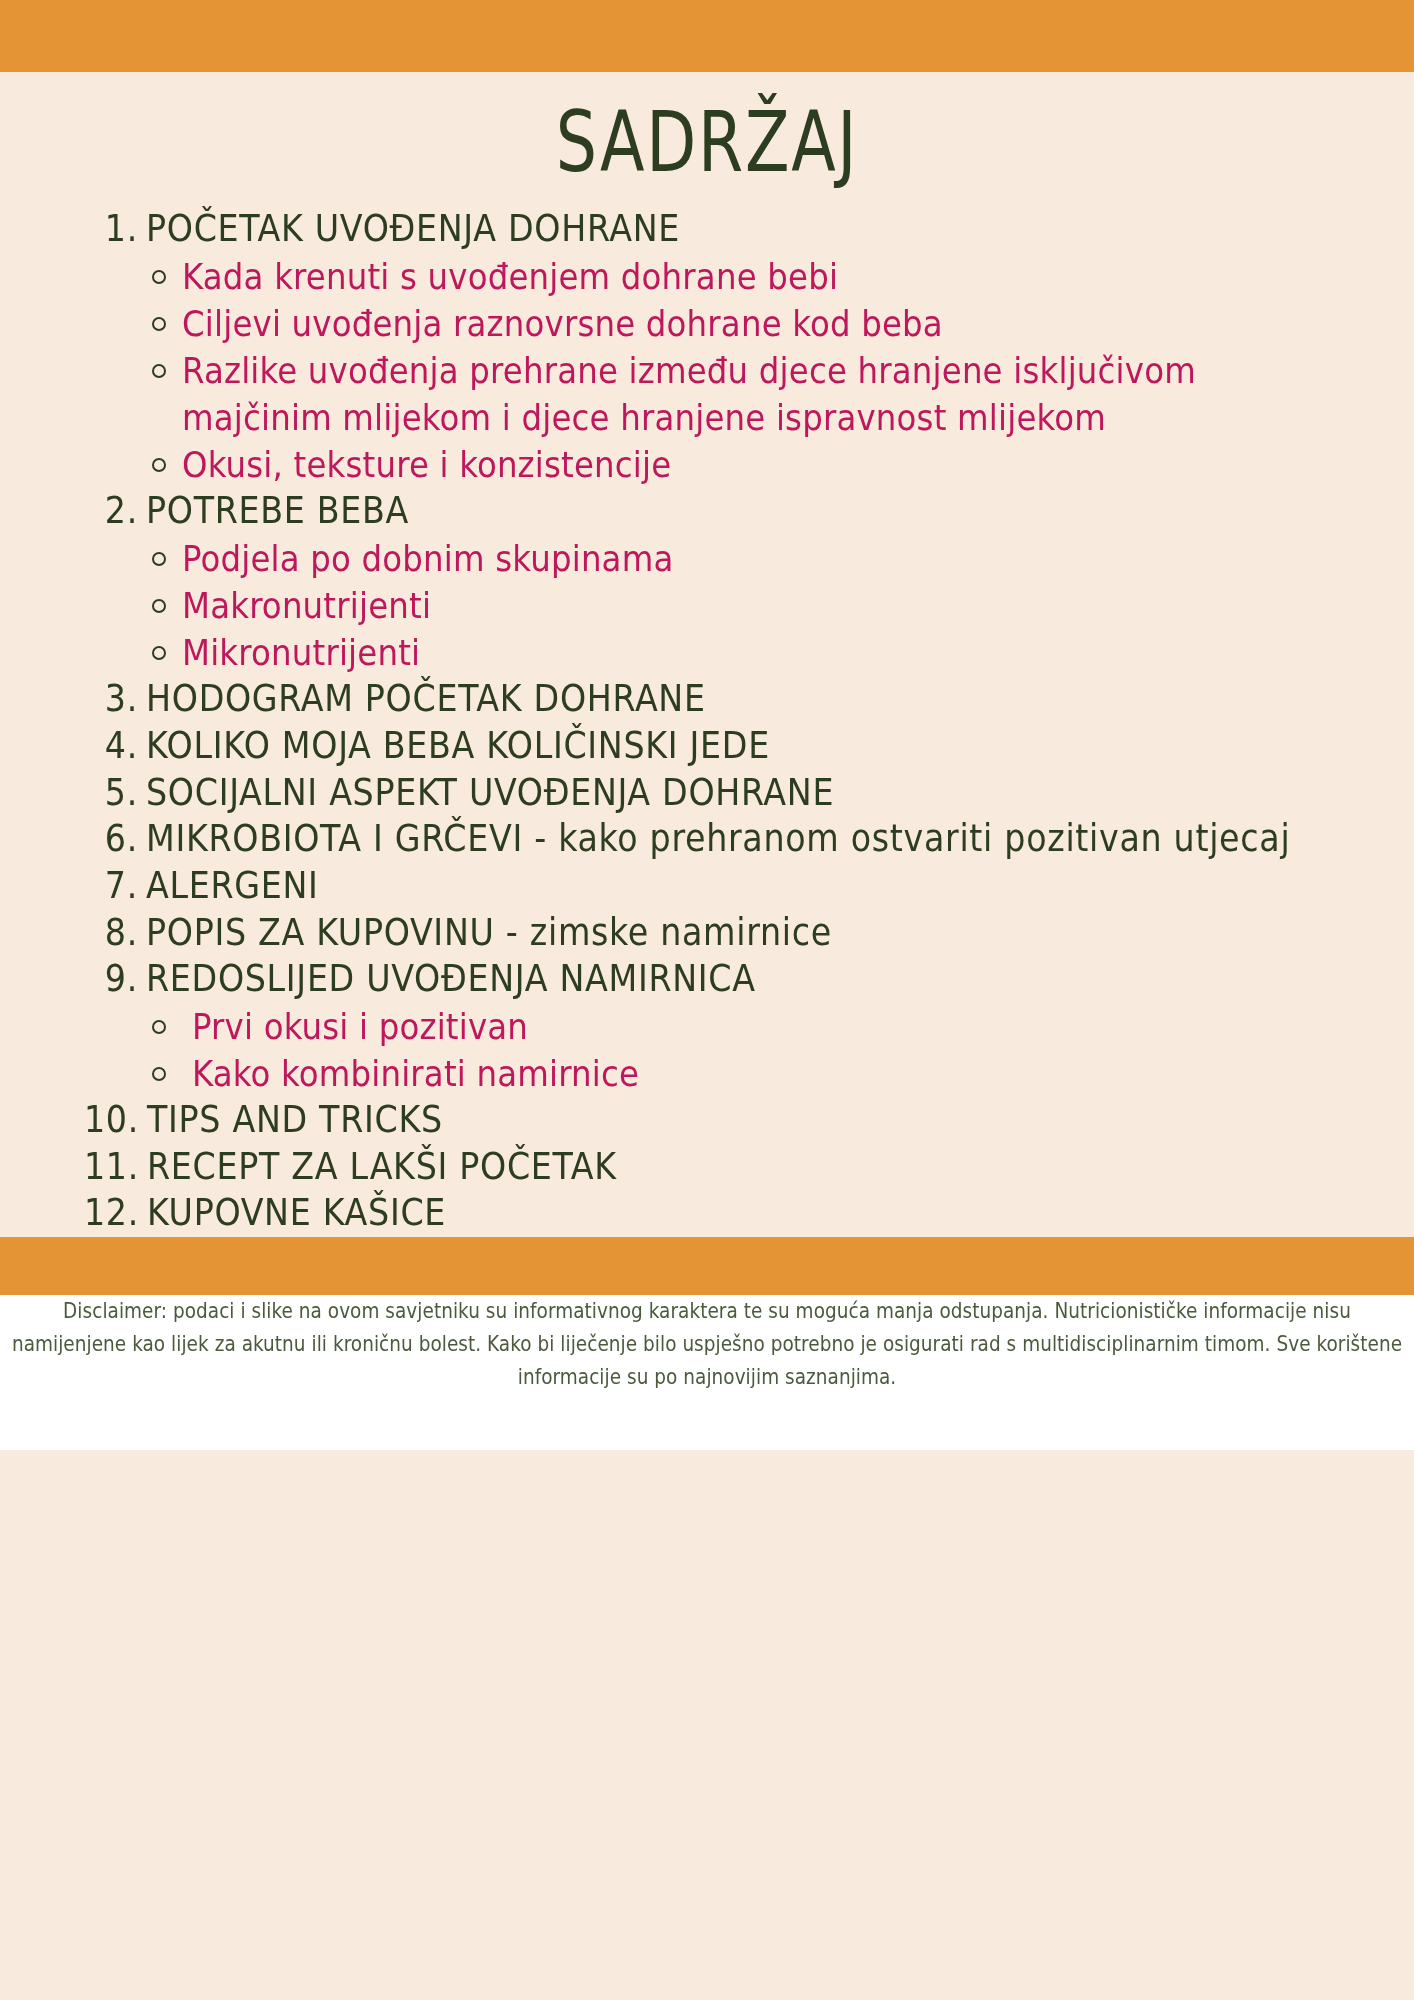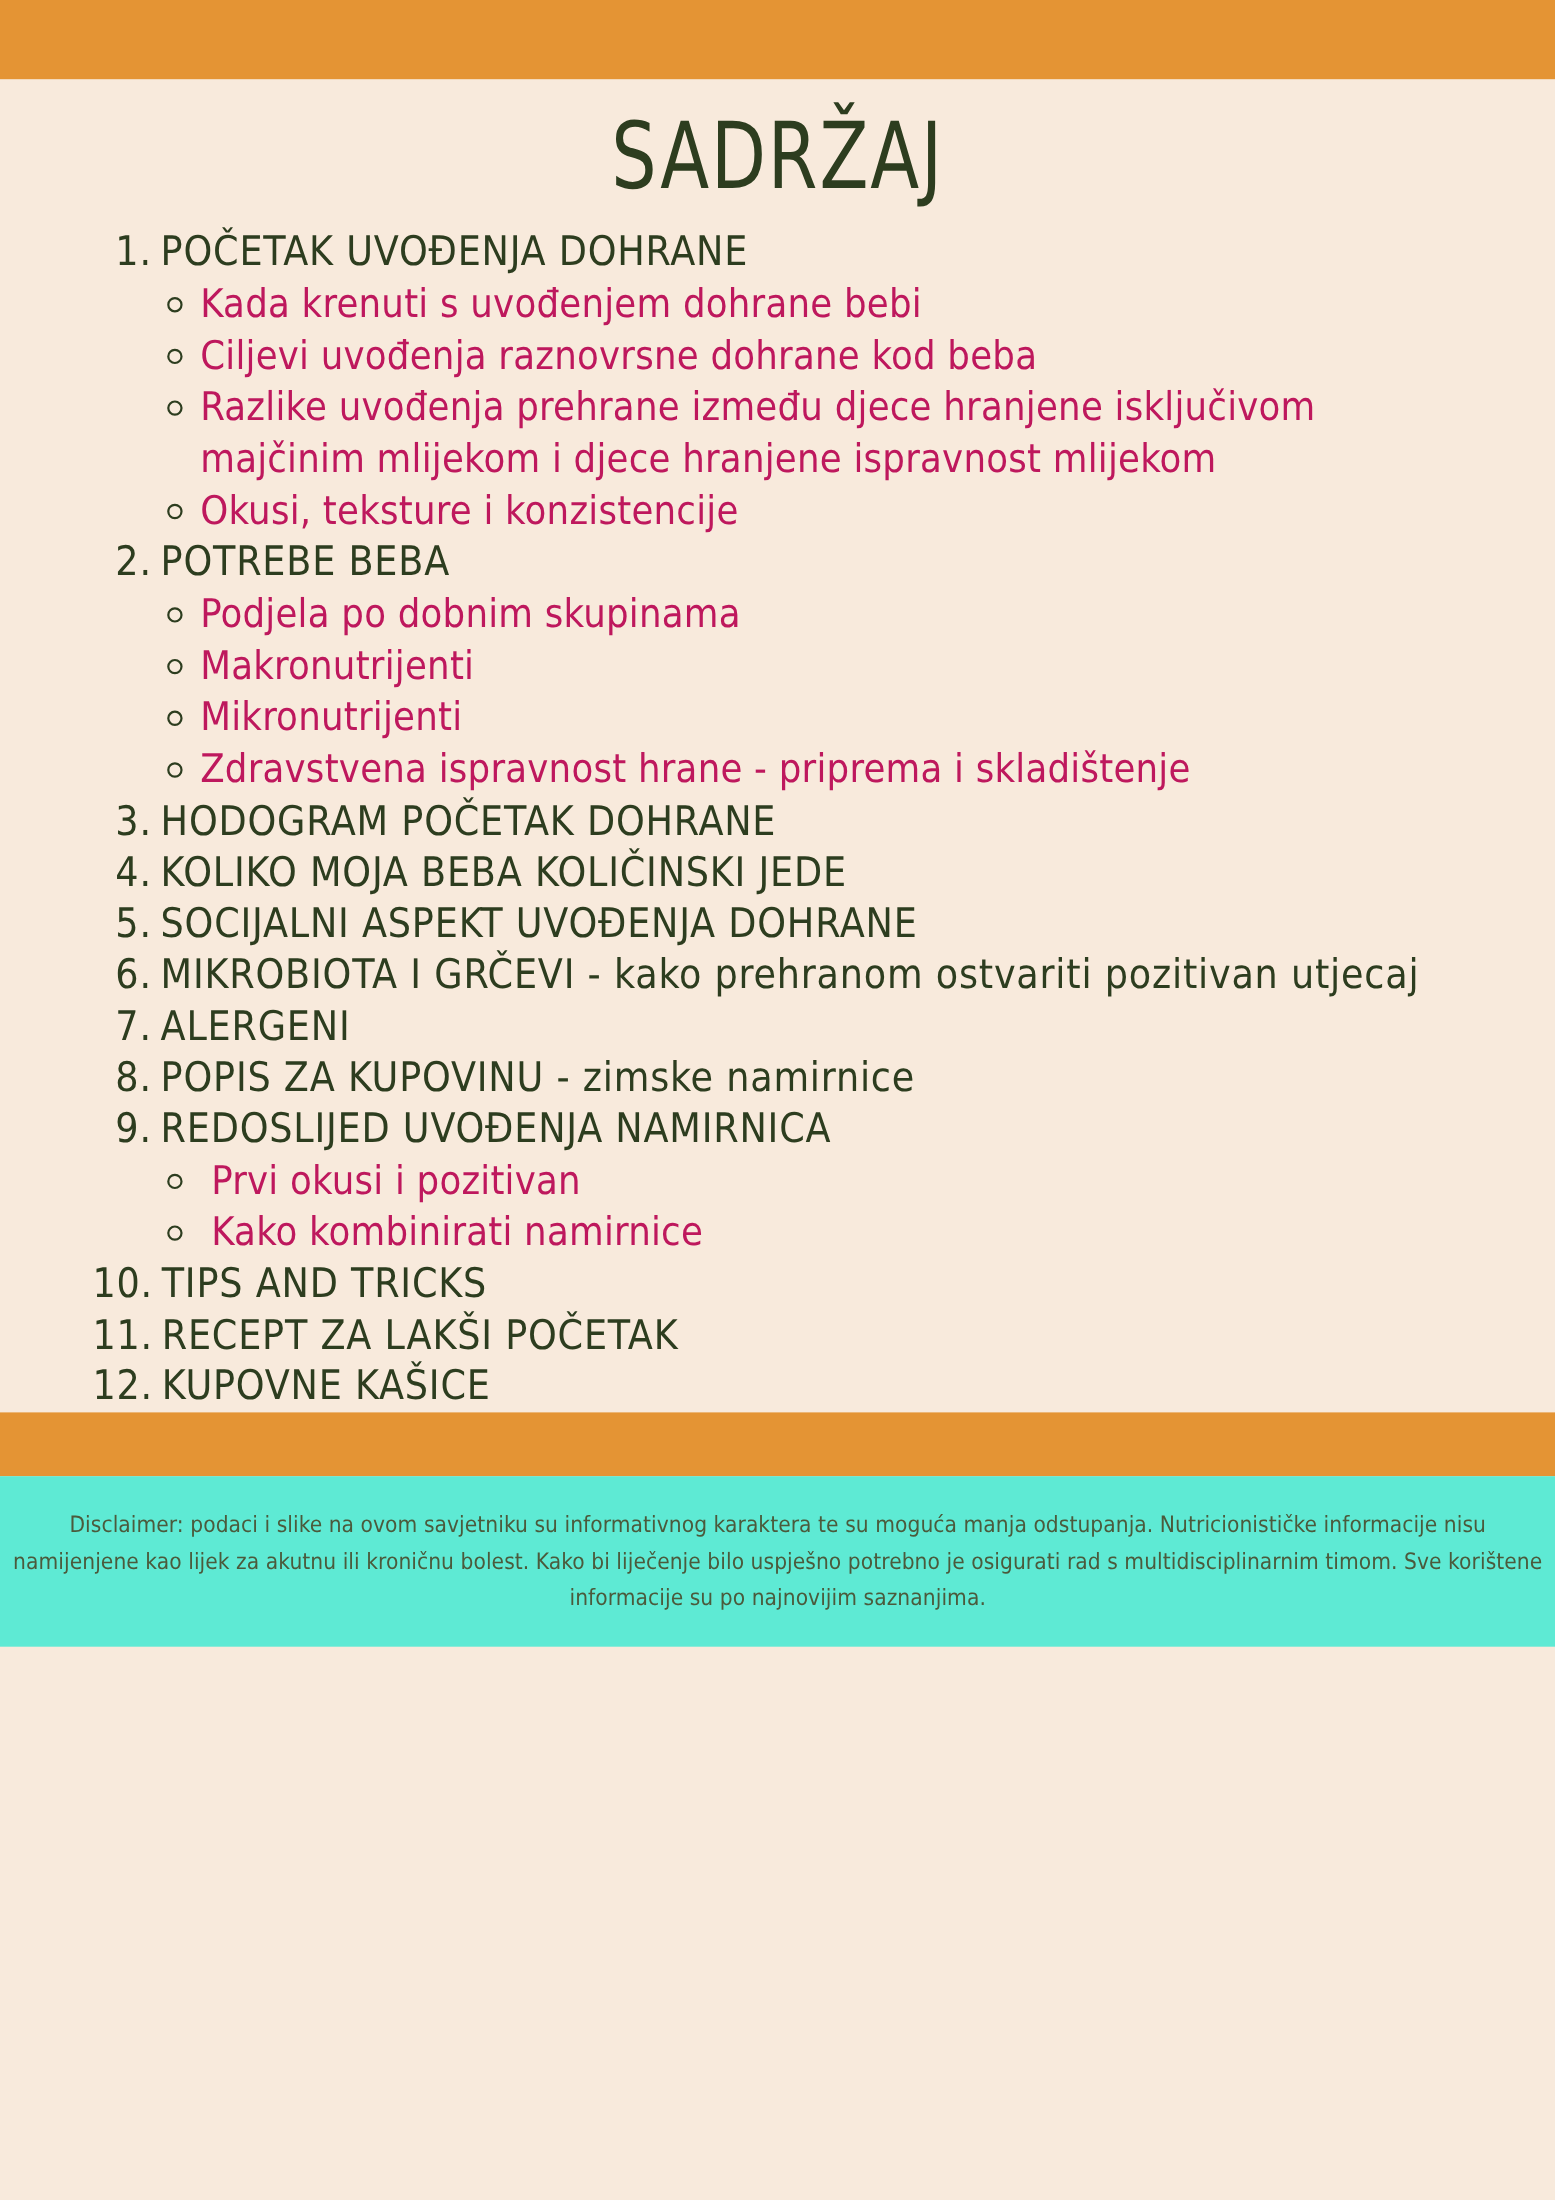--- a/index.html
+++ b/index.html
@@ -109,25 +109,25 @@
   }
   .bottom-bar {
     width: 100%;
     height: 58px;
     background: #e49434;
     flex: 0 0 auto;
   }
   .footer {
     flex: 0 0 auto;
     height: 155px;
-    background: #5eead4;
-    display: flex;
-    align-items: center;
+    background: #ffffff;
+    display: flex;
+    align-items: flex-start;
     justify-content: center;
-    padding: 12px 10px;
+    padding: 0 10px;
     box-sizing: border-box;
   }
   .disclaimer {
     color: #4b5a3c;
     font-family: "DejaVu Sans Condensed", "Liberation Sans Narrow", "Liberation Sans", sans-serif;
     font-size: 20.5px;
     line-height: 1.62;
     text-align: center;
     max-width: 1400px;
     letter-spacing: 0.05px;
@@ -178,24 +178,20 @@
               <span class="toc-subtext">Podjela po dobnim skupinama</span>
             </li>
             <li class="toc-subitem">
               <span class="bullet-ring"></span>
               <span class="toc-subtext">Makronutrijenti</span>
             </li>
             <li class="toc-subitem">
               <span class="bullet-ring"></span>
               <span class="toc-subtext">Mikronutrijenti</span>
             </li>
-            <li class="toc-subitem">
-              <span class="bullet-ring"></span>
-              <span class="toc-subtext">Zdravstvena ispravnost hrane - priprema i skladištenje</span>
-            </li>
           </ul>
         </li>
         <li class="toc-item">
           <div class="toc-main">
             <span class="toc-num">3.</span>
             <span class="toc-label">HODOGRAM POČETAK DOHRANE</span>
           </div>
         </li>
         <li class="toc-item">
           <div class="toc-main">

